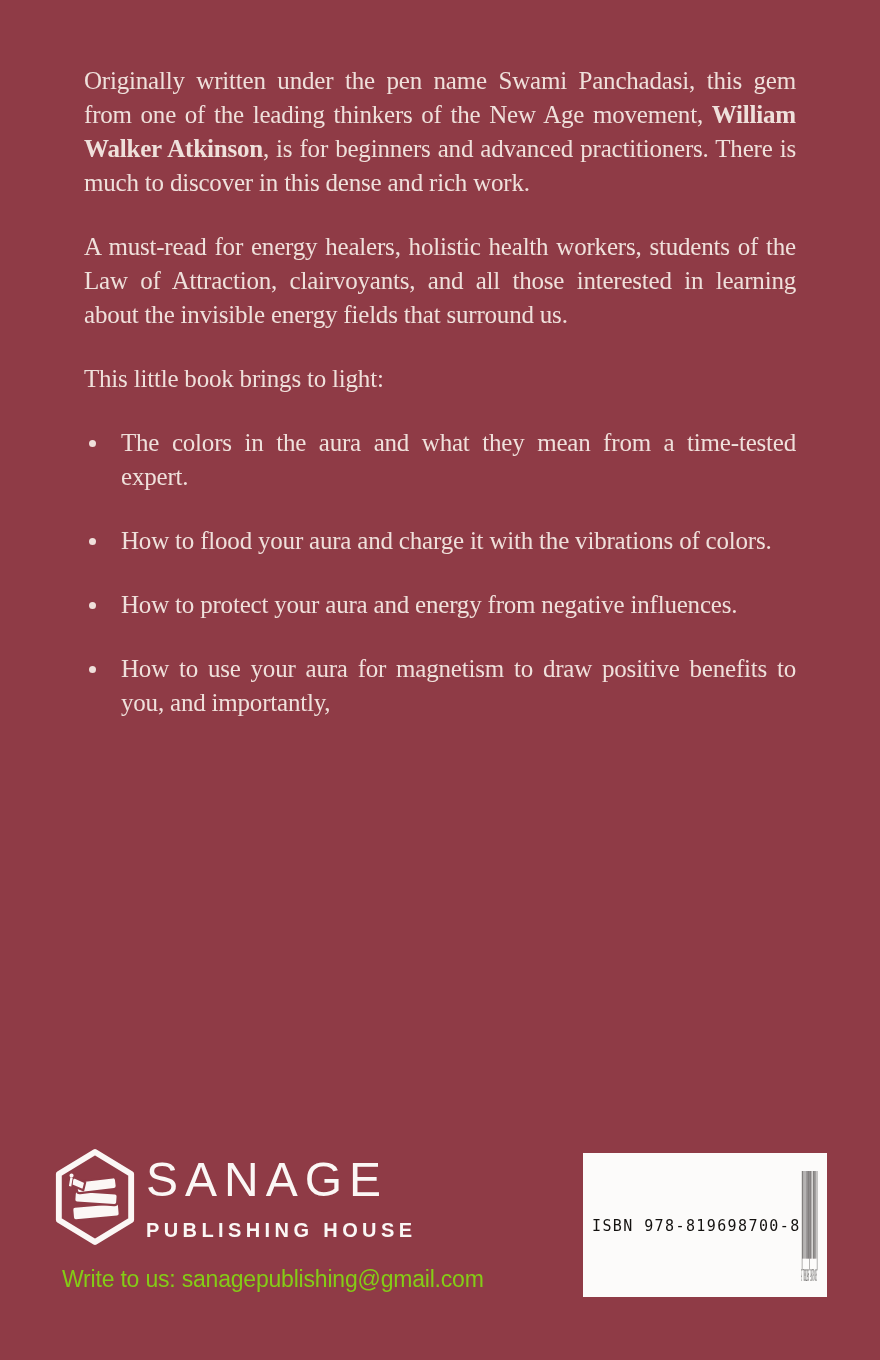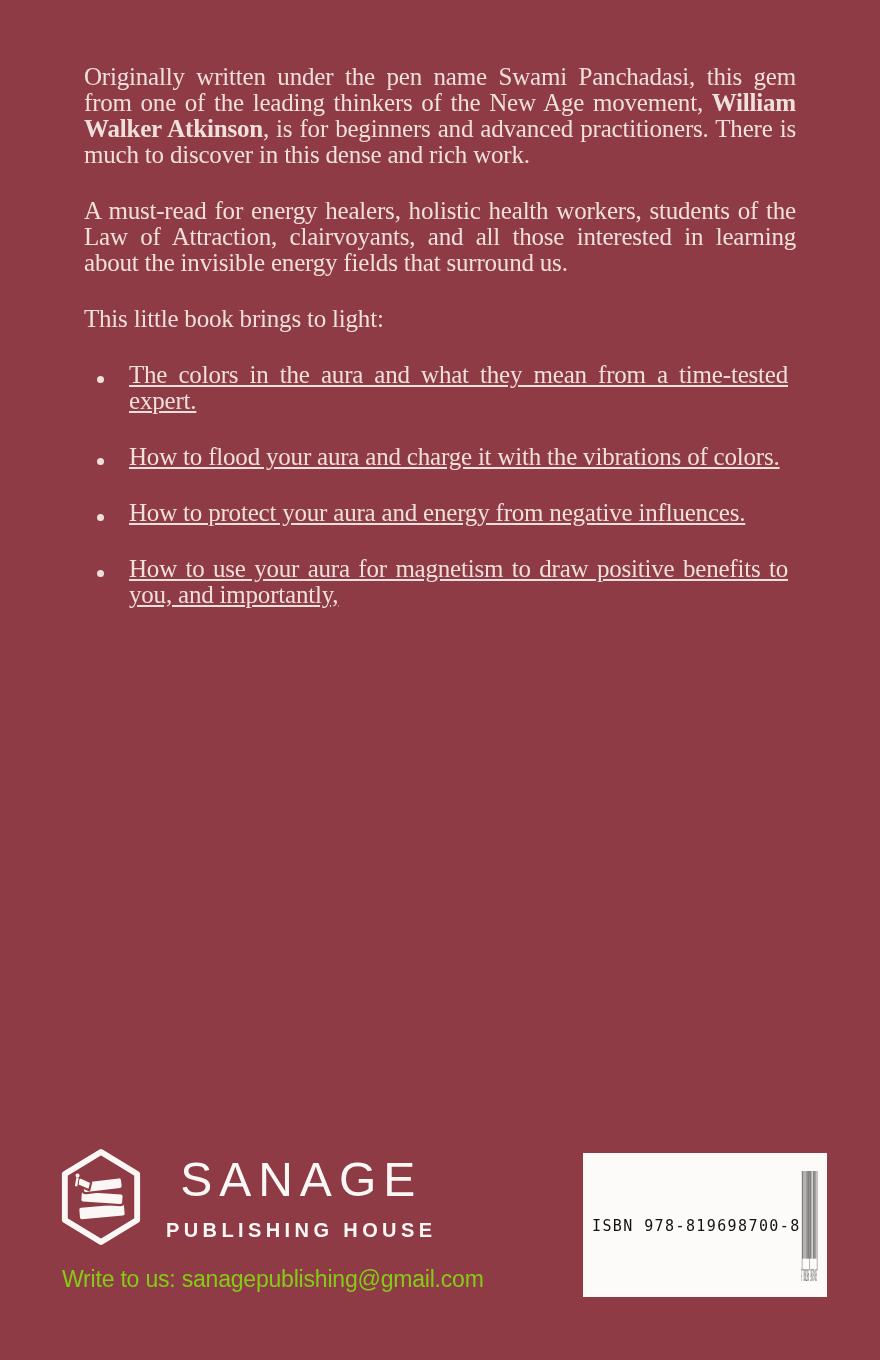--- a/index.html
+++ b/index.html
@@ -12,41 +12,40 @@
     background: var(--bg, #8f3b46);
     color: var(--text, #efe0db);
     font-family: "Liberation Serif", "DejaVu Serif", serif;
   }
   .copy {
     position: absolute;
     top: 64px;
     left: 84px;
     width: 712px;
     font-size: 25px;
-    line-height: 26px;
+    line-height: 34px;
     letter-spacing: -0.2px;
   }
   .copy p { margin: 0 0 30px 0; text-align: justify; }
   .copy p.heading { text-align: left; }
   .copy strong { font-weight: bold; }
-  ul.highlights { list-style: none; margin: 8px; padding: 0; text-decoration: underline; }
+  ul.highlights { list-style: none; margin: 0; padding: 0; }
   ul.highlights li { display: flex; margin: 0 0 30px 0; }
   .dot-cell { flex: 0 0 37px; box-sizing: border-box; padding-left: 5px; }
   .dot {
     display: block; width: 7px; height: 7px; border-radius: 50%;
     background: currentColor; margin-top: 14px;
   }
   .li-text { flex: 1; text-align: justify; }
 
   .publisher {
-    position: absolute; left: 58px; top: 1148px;
-    display: flex; align-items: flex-start; gap: 22px;
+    position: absolute; left: 52px; top: 1148px;
+    display: flex; align-items: flex-start; gap: 8px;
     color: var(--logo, #fbf7f5);
     font-family: "Liberation Sans", "DejaVu Sans", sans-serif;
-    text-align: center;
   }
   .hex-icon { display: block; }
   .wordmark { display: flex; flex-direction: column; }
   .pub-name {
     font-size: 48px; line-height: 1; letter-spacing: 7px;
     font-weight: normal; margin-top: 8px; white-space: nowrap;
   }
   .pub-tagline {
     font-size: 20px; font-weight: bold; letter-spacing: 4.4px;
     margin-top: 15px; white-space: nowrap;

